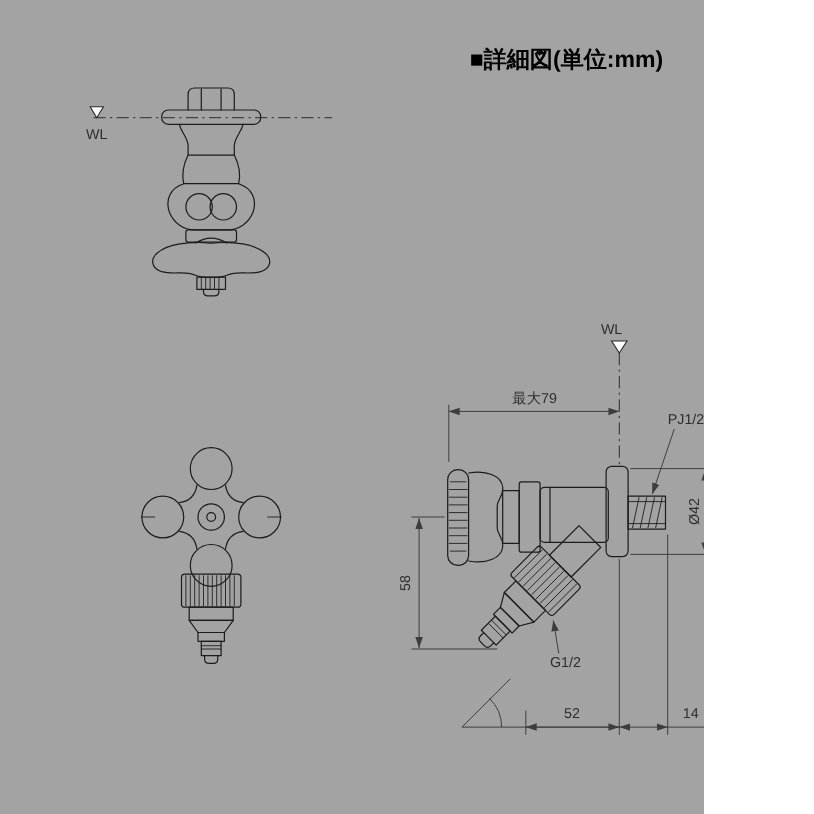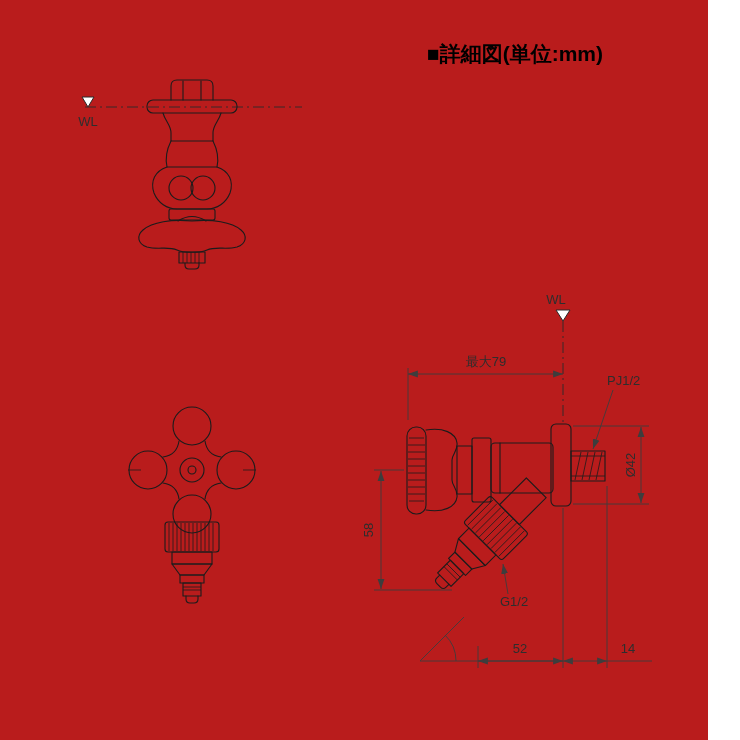--- a/index.html
+++ b/index.html
@@ -1,16 +1,16 @@
 <!DOCTYPE html>
 <html><head>
 <meta charset="utf-8">
 <style>
   html,body{margin:0;padding:0;background:#fff;}
-  .page{position:relative;width:708px;height:740px;background:#b91c1c;overflow:hidden;
+  .page{position:relative;width:640px;height:740px;background:#a3a3a3;overflow:hidden;
         font-family:"Liberation Sans",sans-serif;}
   .title{position:absolute;left:427px;top:40px;font-size:21px;font-weight:bold;color:#000;}
   svg{position:absolute;left:0;top:0;}
   .p   {fill:none;stroke:#1c1c1c;stroke-width:1.1;stroke-linecap:round;stroke-linejoin:round;}
   .thin{fill:none;stroke:#1c1c1c;stroke-width:0.8;}
   .cl  {fill:none;stroke:#2a2a2a;stroke-width:0.9;stroke-dasharray:11 4 2 4;}
   .dim {fill:none;stroke:#3d3d3d;stroke-width:0.9;}
   .dt  {font-size:13px;fill:#2e2e2e;}
   .tri {fill:#ffffff;stroke:#2a2a2a;stroke-width:1;}
 </style>

